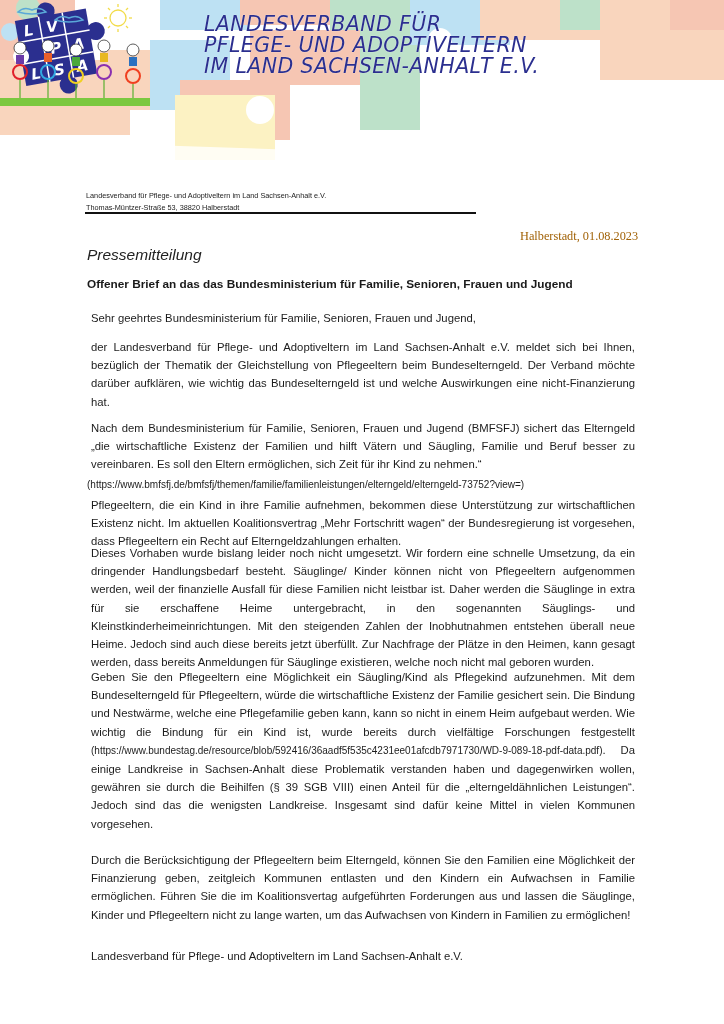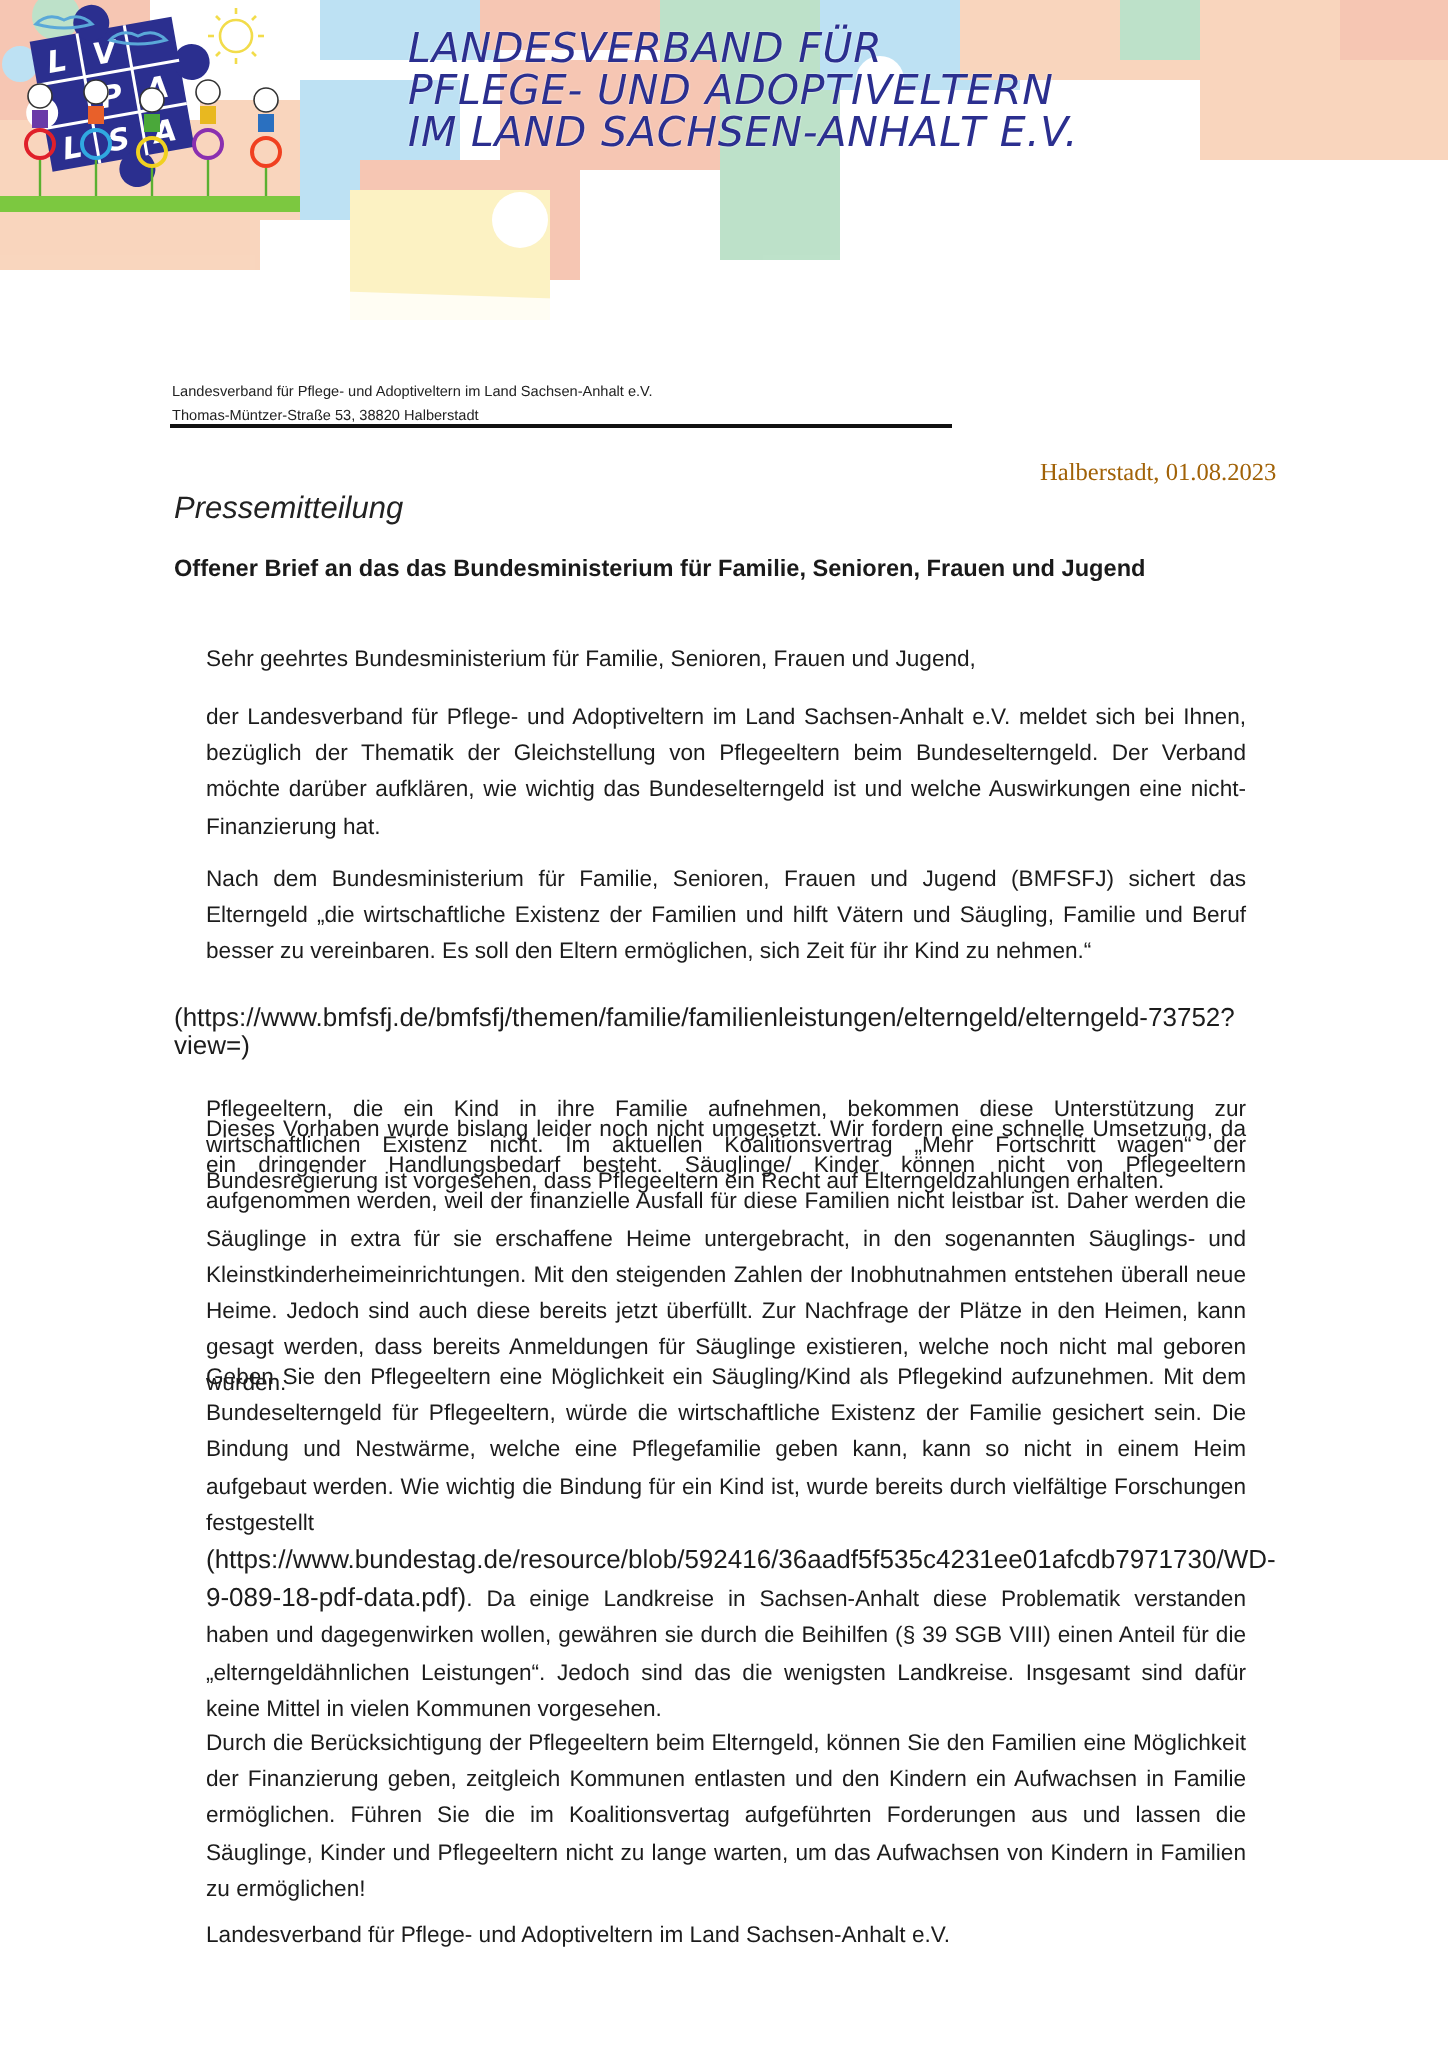--- a/index.html
+++ b/index.html
@@ -16,22 +16,22 @@
   
   .sender { position: absolute; left: 86px; top: 190px; font-size: 7.3px; line-height: 12px; color: #222; }
   .sender-rule { position: absolute; left: 85px; top: 212px; width: 391px; height: 2px; background: #111; }
 
   .date { position: absolute; left: 520px; top: 229px; font-family: "Liberation Serif", serif; font-size: 12.3px; color: #a16207; }
 
   .doc-title { position: absolute; left: 87px; top: 246px; font-size: 15.5px; color: #222; font-style: italic; }
   .subject { position: absolute; left: 87px; top: 277px; font-size: 11.8px; font-weight: bold; color: #1a1a1a; }
 
   .body-text { position: absolute; left: 87px; width: 552px; font-size: 11.3px; line-height: 18.2px; text-align: justify; color: #1c1c1c; }
-  .body-text p { margin: 16px; }
-  .small { font-size: 13px; }
+  .body-text p { margin: 4px; }
+  .small { font-size: 10px; }
   .salutation { top: 305px; }
   .p1 { top: 334px; }
   .p2 { top: 415px; }
   .p3 { top: 540px; }
   .p4 { top: 664px; }
   .p5 { top: 847px; }
   .signature { top: 943px; }
   .src-line { line-height: 14px; display: block; text-align: left; }
 </style>
 </head>

